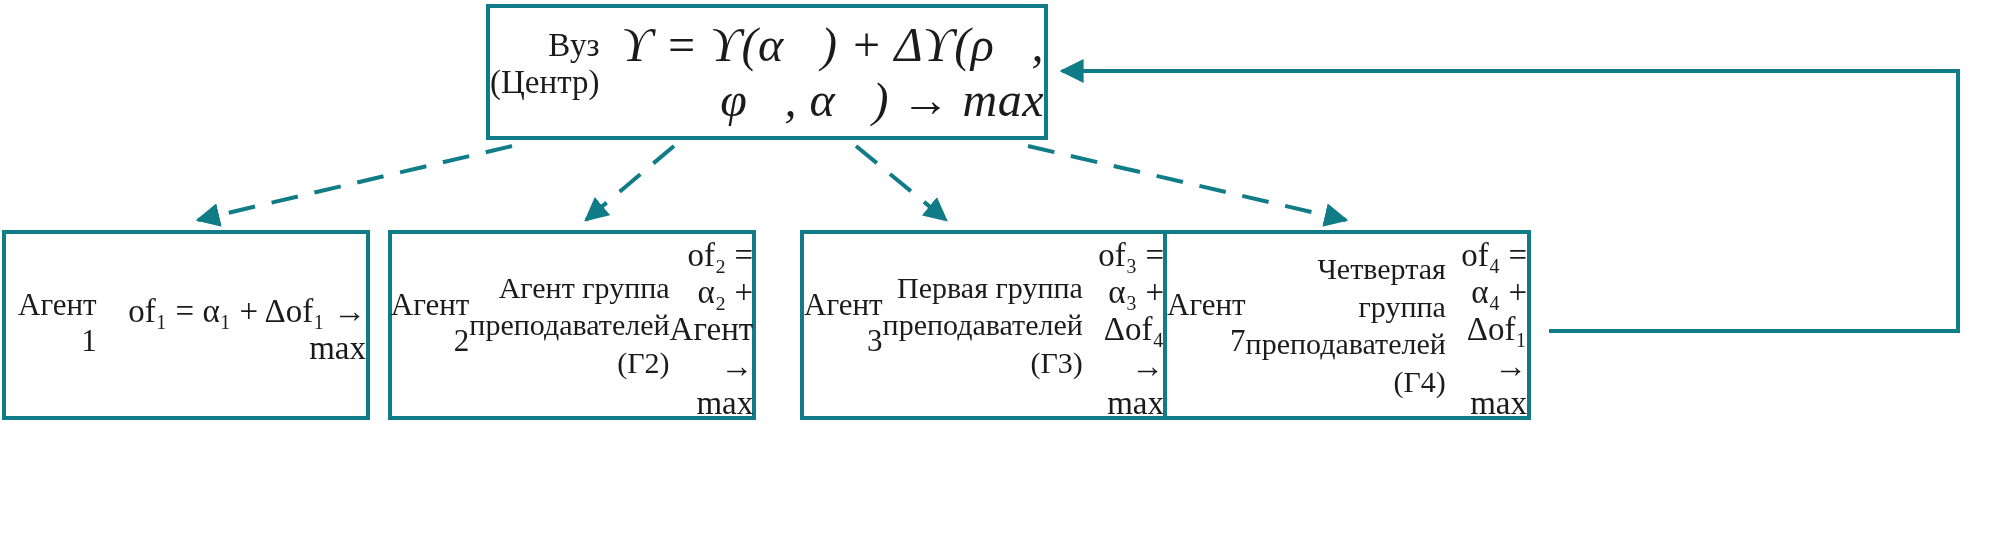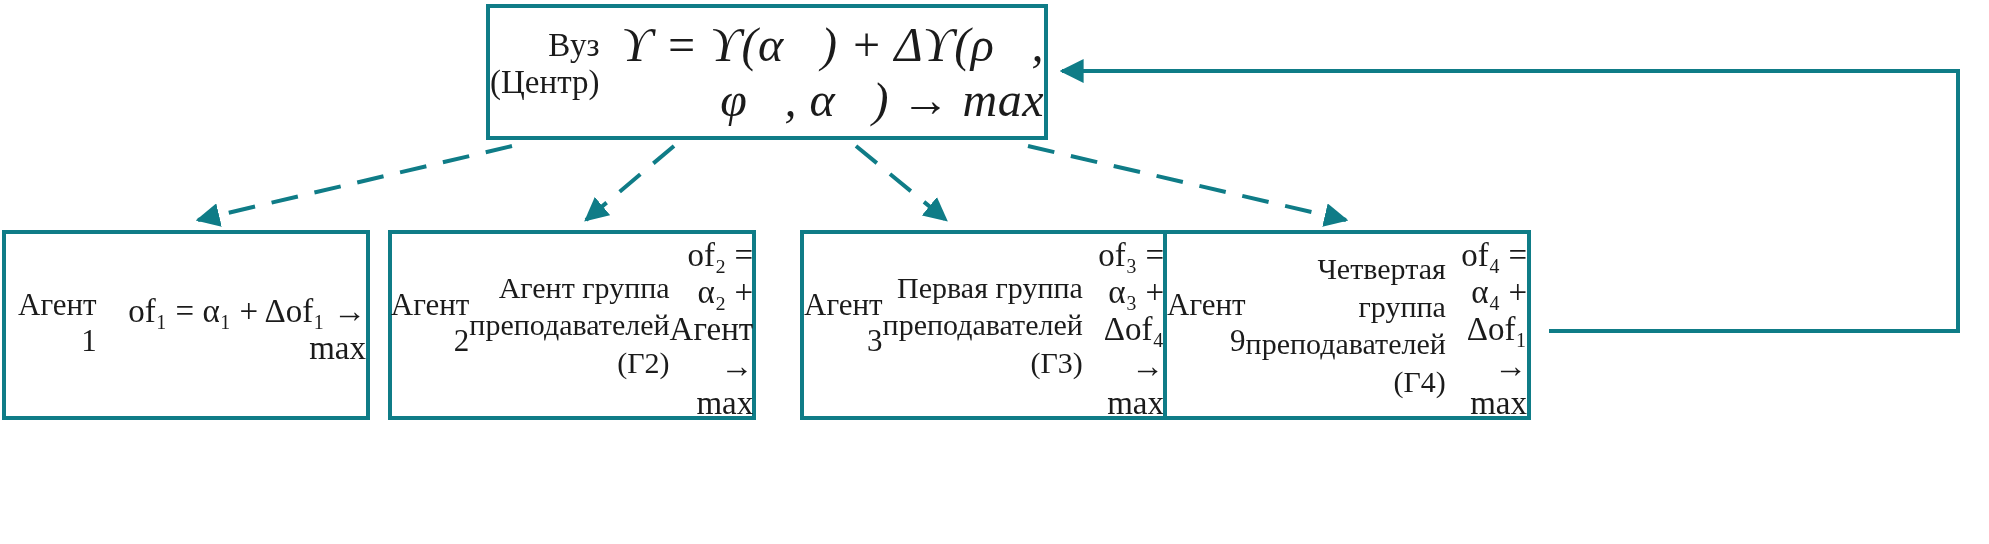--- a/index.html
+++ b/index.html
@@ -97,18 +97,18 @@
     <div class="agent-formula">of₂ = α₂ + Агент → max</div>
   </div>
 
   <div class="box agent-box agent-box-3">
     <div class="agent-title">Агент 3</div>
     <div class="agent-group">Первая группа преподавателей (Г3)</div>
     <div class="agent-formula">of₃ = α₃ + Δof₄ → max</div>
   </div>
 
   <div class="box agent-box agent-box-4">
-    <div class="agent-title">Агент 9</div>
+    <div class="agent-title">Агент 7</div>
     <div class="agent-group">Четвертая группа преподавателей (Г4)</div>
     <div class="agent-formula">of₄ = α₄ + Δof₁ → max</div>
   </div>
 
 </div>
 
 </body></html>

